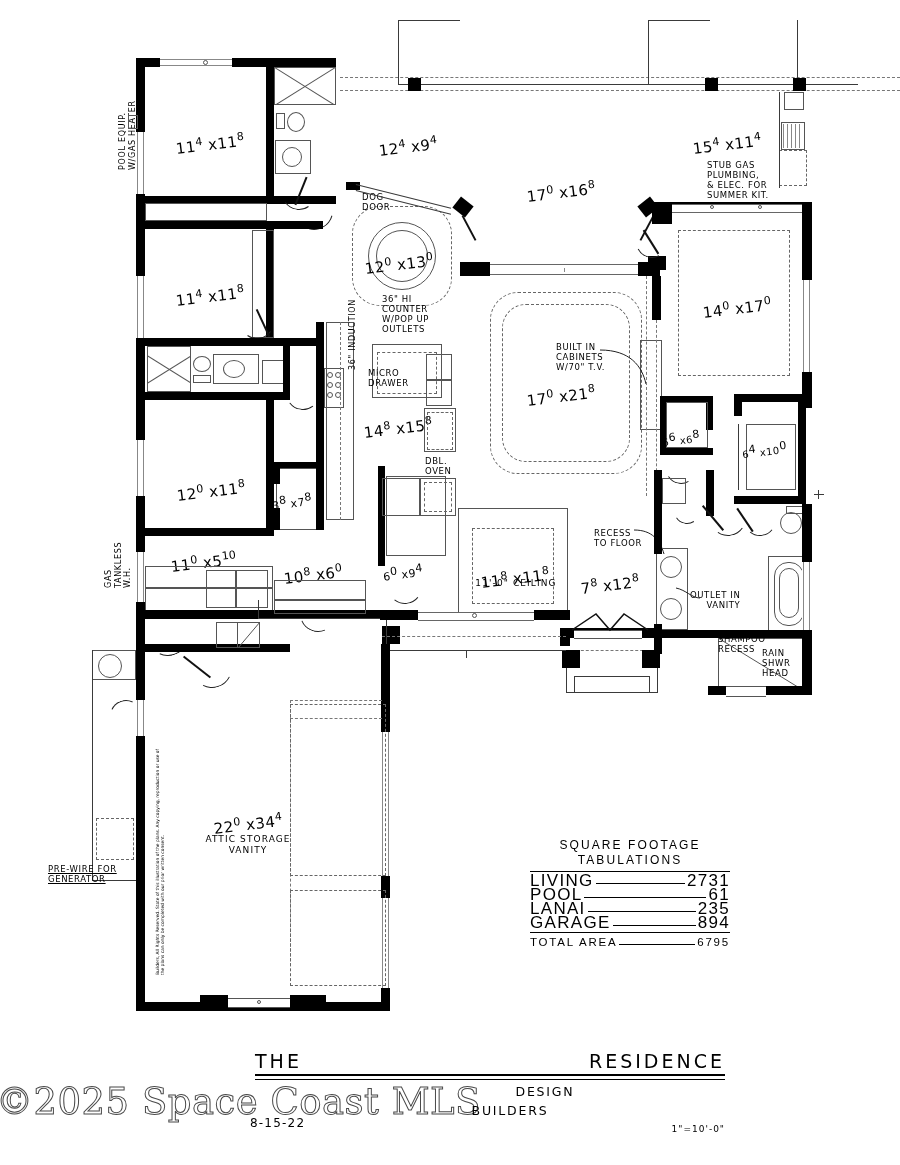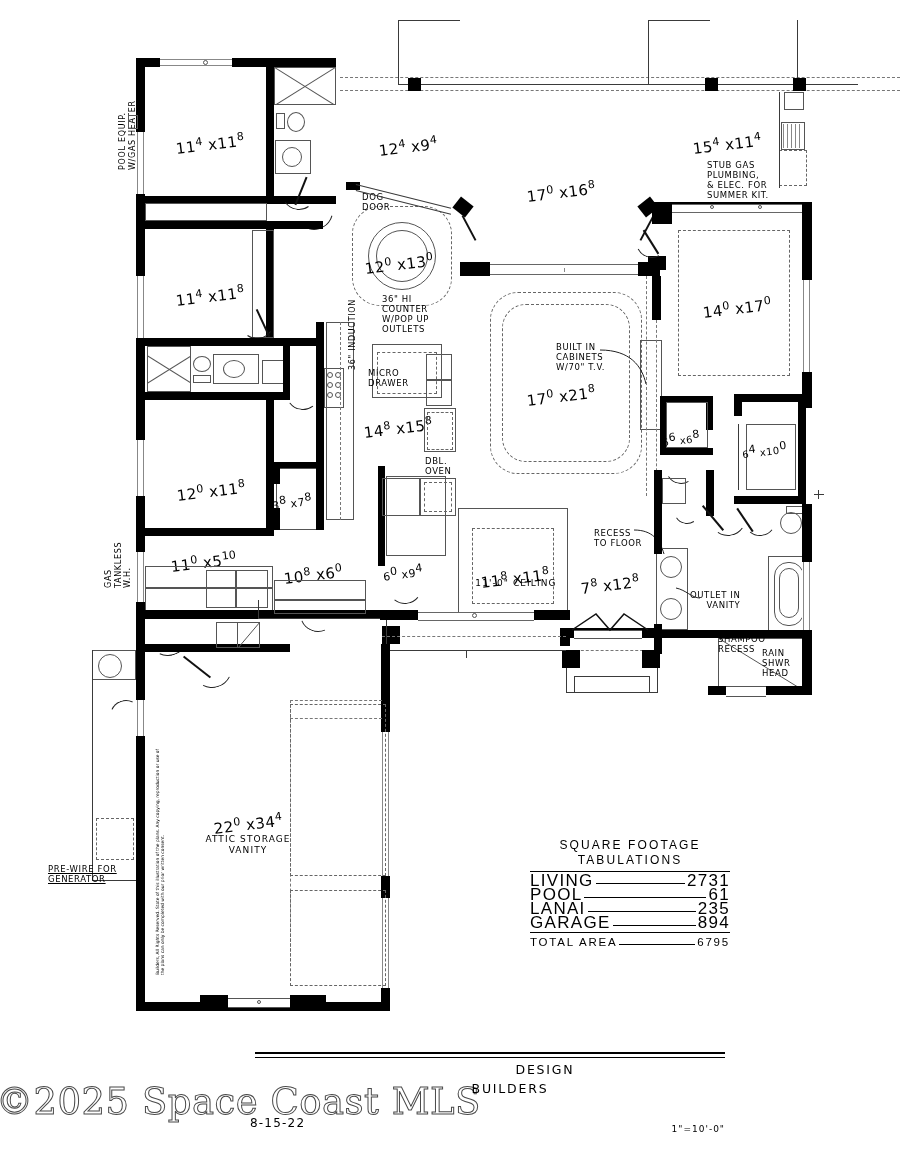--- a/index.html
+++ b/index.html
@@ -508,20 +508,24 @@
     </div>
     <div class="rule2"></div>
     <div class="row total">
       <span class="lbl">TOTAL AREA</span>
       <span class="lead"></span>
       <span class="val">6795</span>
     </div>
   </div>
 
   <div id="titleblock">
+    <div class="line1">
+      <span>THE</span>
+      <span>RESIDENCE</span>
+    </div>
     <div class="dbl"></div>
     <div class="bd" style="padding-left:110px;">DESIGN</div>
     <div class="bd">BUILDERS</div>
     <div class="date">8-15-22</div>
     <div class="scale">1"=10'-0"</div>
   </div>
 
 </div>
 
 </body></html>

